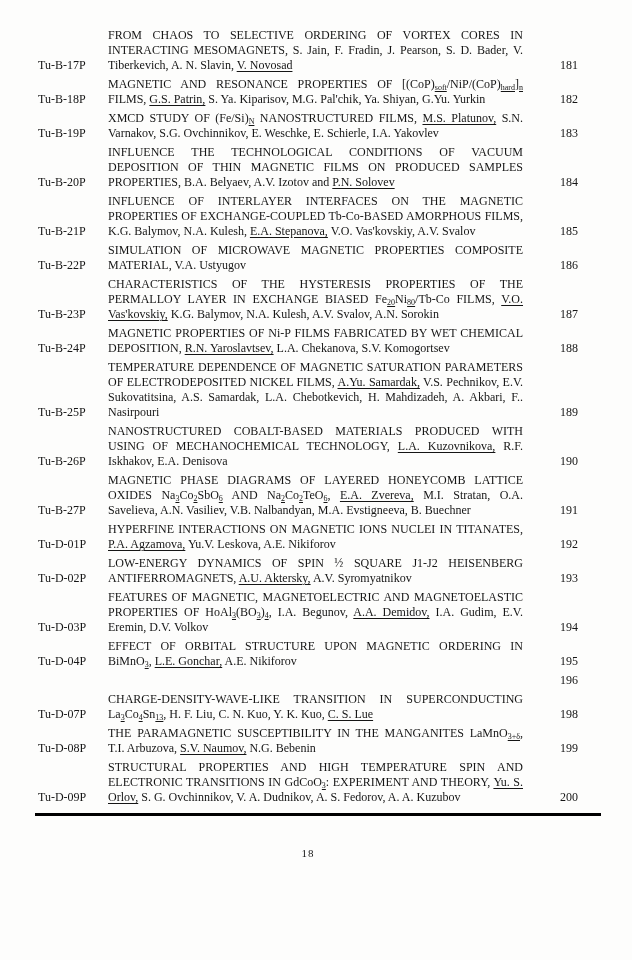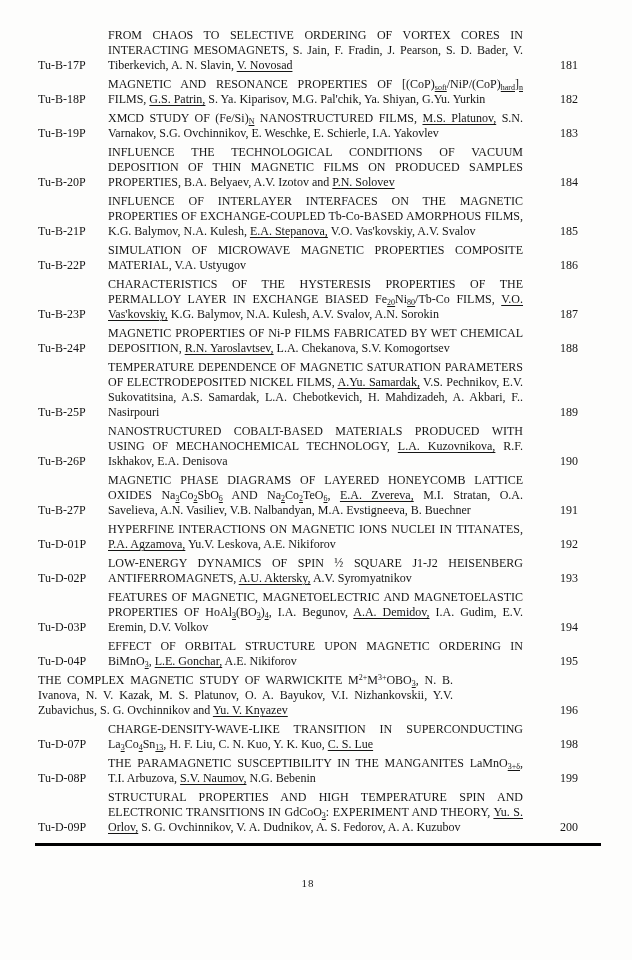--- a/index.html
+++ b/index.html
@@ -146,21 +146,20 @@
         <div class="code">Tu-D-03P</div>
         <div class="content">FEATURES OF MAGNETIC, MAGNETOELECTRIC AND MAGNETOELASTIC PROPERTIES OF HoAl<sub>3</sub>(BO<sub>3</sub>)<sub>4</sub>, I.A. Begunov, <u>A.A. Demidov,</u> I.A. Gudim, E.V. Eremin, D.V. Volkov</div>
         <div class="pagenum">194</div>
       </div>
       <div class="row">
         <div class="code">Tu-D-04P</div>
         <div class="content">EFFECT OF ORBITAL STRUCTURE UPON MAGNETIC ORDERING IN BiMnO<sub>3</sub>, <u>L.E. Gonchar,</u> A.E. Nikiforov</div>
         <div class="pagenum">195</div>
       </div>
       <div class="row">
-        <div class="content">THE COMPLEX MAGNETIC STUDY OF WARWICKITE M<sup>2+</sup>M<sup>3+</sup>OBO<sub>3</sub>, N. B. Ivanova, N. V. Kazak, M. S. Platunov, O. A. Bayukov, V.I. Nizhankovskii, Y.V. Zubavichus, S. G. Ovchinnikov and <u>Yu. V. Knyazev</u></div>
         <div class="pagenum">196</div>
       </div>
       <div class="row">
         <div class="code">Tu-D-07P</div>
         <div class="content">CHARGE-DENSITY-WAVE-LIKE TRANSITION IN SUPERCONDUCTING La<sub>3</sub>Co<sub>4</sub>Sn<sub>13</sub>, H. F. Liu, C. N. Kuo, Y. K. Kuo, <u>C. S. Lue</u></div>
         <div class="pagenum">198</div>
       </div>
       <div class="row">
         <div class="code">Tu-D-08P</div>
         <div class="content">THE PARAMAGNETIC SUSCEPTIBILITY IN THE MANGANITES LaMnO<sub>3+δ</sub>, T.I. Arbuzova, <u>S.V. Naumov,</u> N.G. Bebenin</div>

